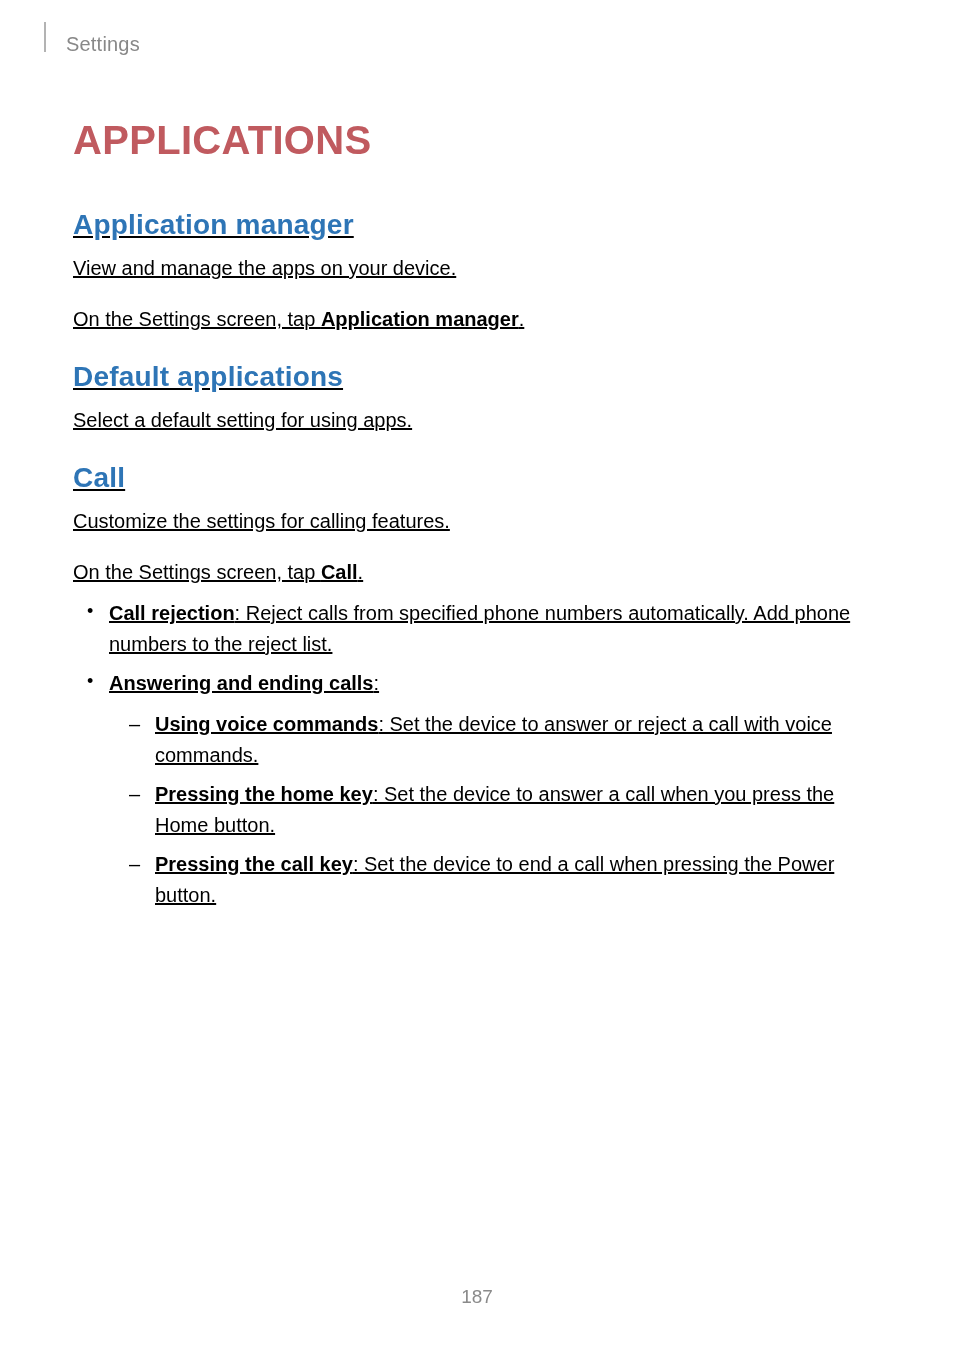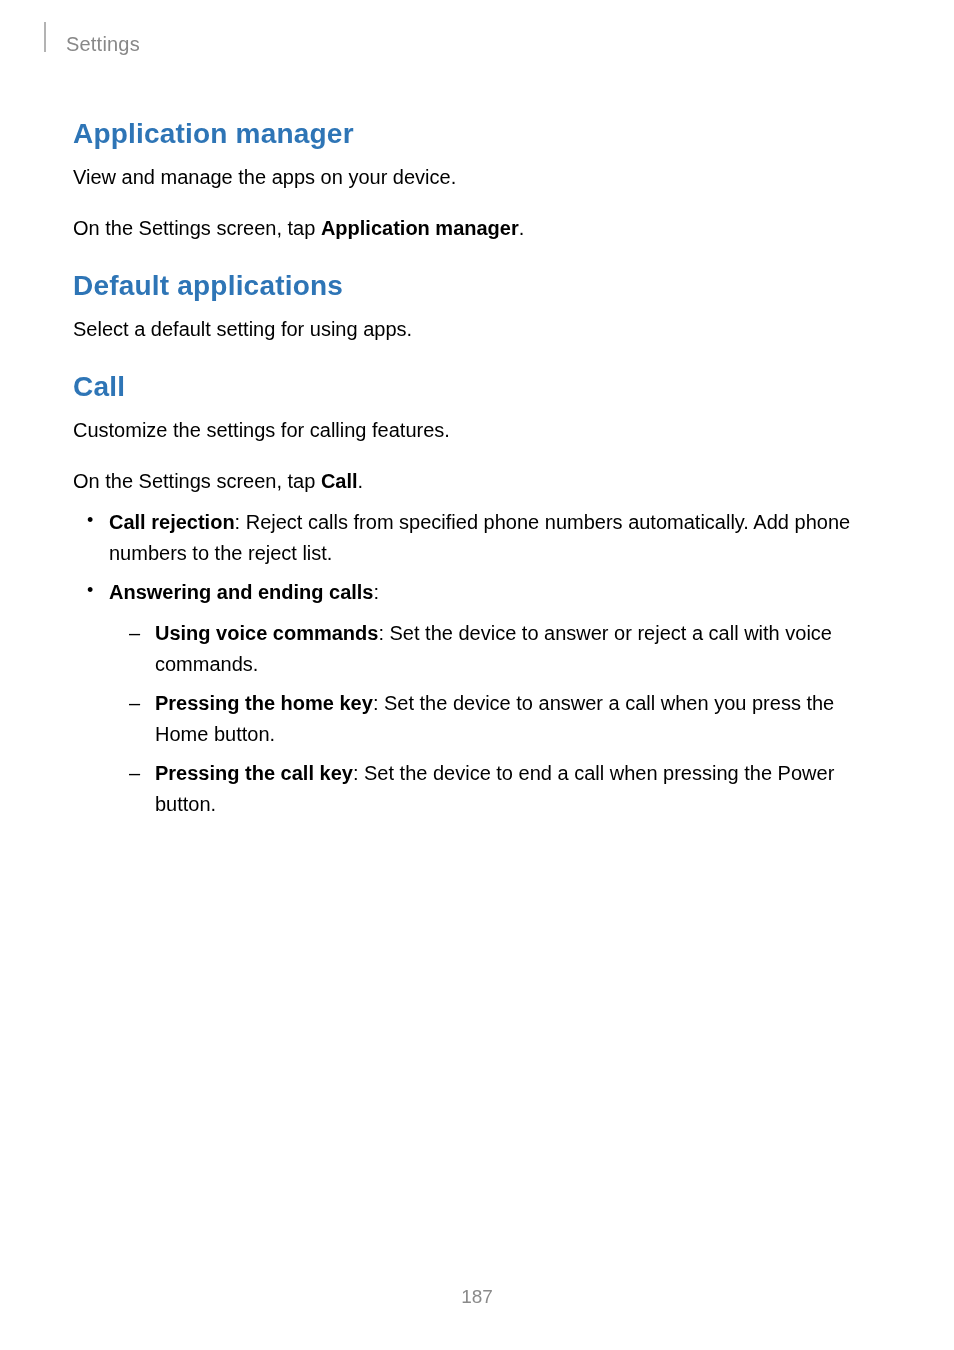--- a/index.html
+++ b/index.html
@@ -42,21 +42,21 @@
       margin-bottom: 12px;
     }
     .h2.first { margin-top: 0; }
     p.body {
       font-size: 20px;
       color: #000;
       line-height: 1.55;
       margin-bottom: 4px;
     }
     p.body + p.body { margin-top: 20px; }
-    .section-block { margin-bottom: 18px; }
+    .section-block { margin-bottom: 18px; text-decoration: underline; }
     strong { font-weight: 700; }
 
     ul.dots {
       list-style: none;
       margin-top: 10px;
     }
     ul.dots > li {
       position: relative;
       padding-left: 36px;
       font-size: 20px;
@@ -101,20 +101,21 @@
     }
   </style>
 </head>
 <body>
 
 <div class="page">
   <div class="header-rule"></div>
 
   <div class="breadcrumb">Settings</div>
 
+  <div class="h1">APPLICATIONS</div>
 
   <div class="section-block">
     <div class="h2 first">Application manager</div>
     <p class="body">View and manage the apps on your device.</p>
     <p class="body">
       <span>On the Settings screen, tap </span><strong>Application manager</strong><span>.</span>
     </p>
   </div>
 
   <div class="section-block">

